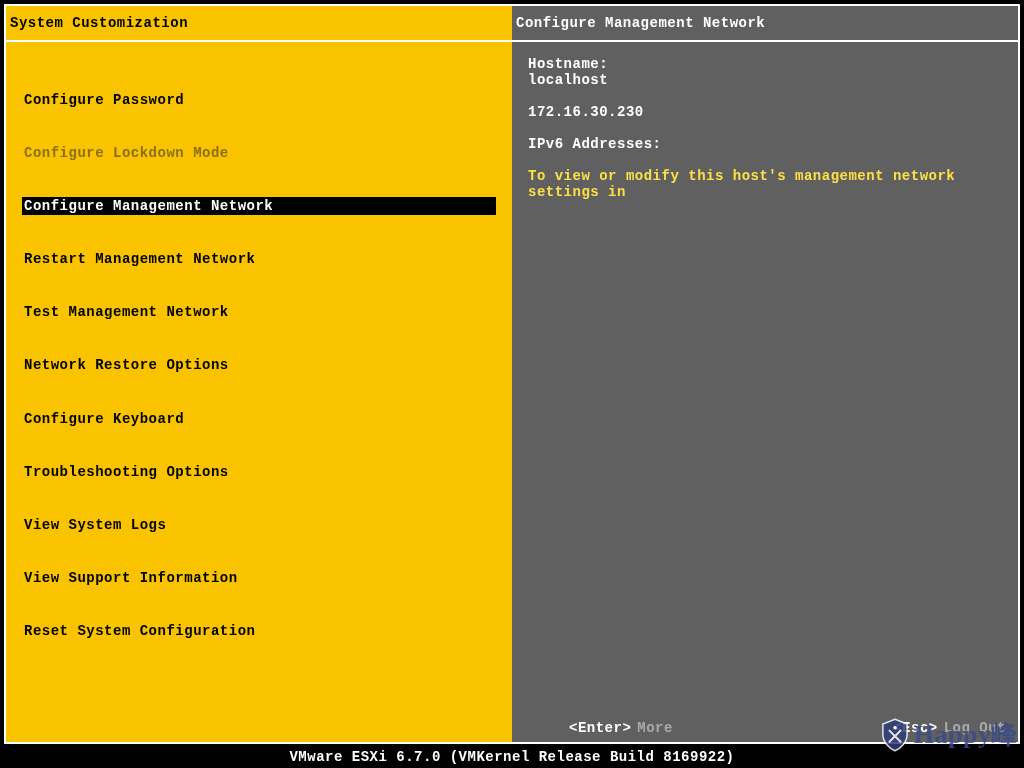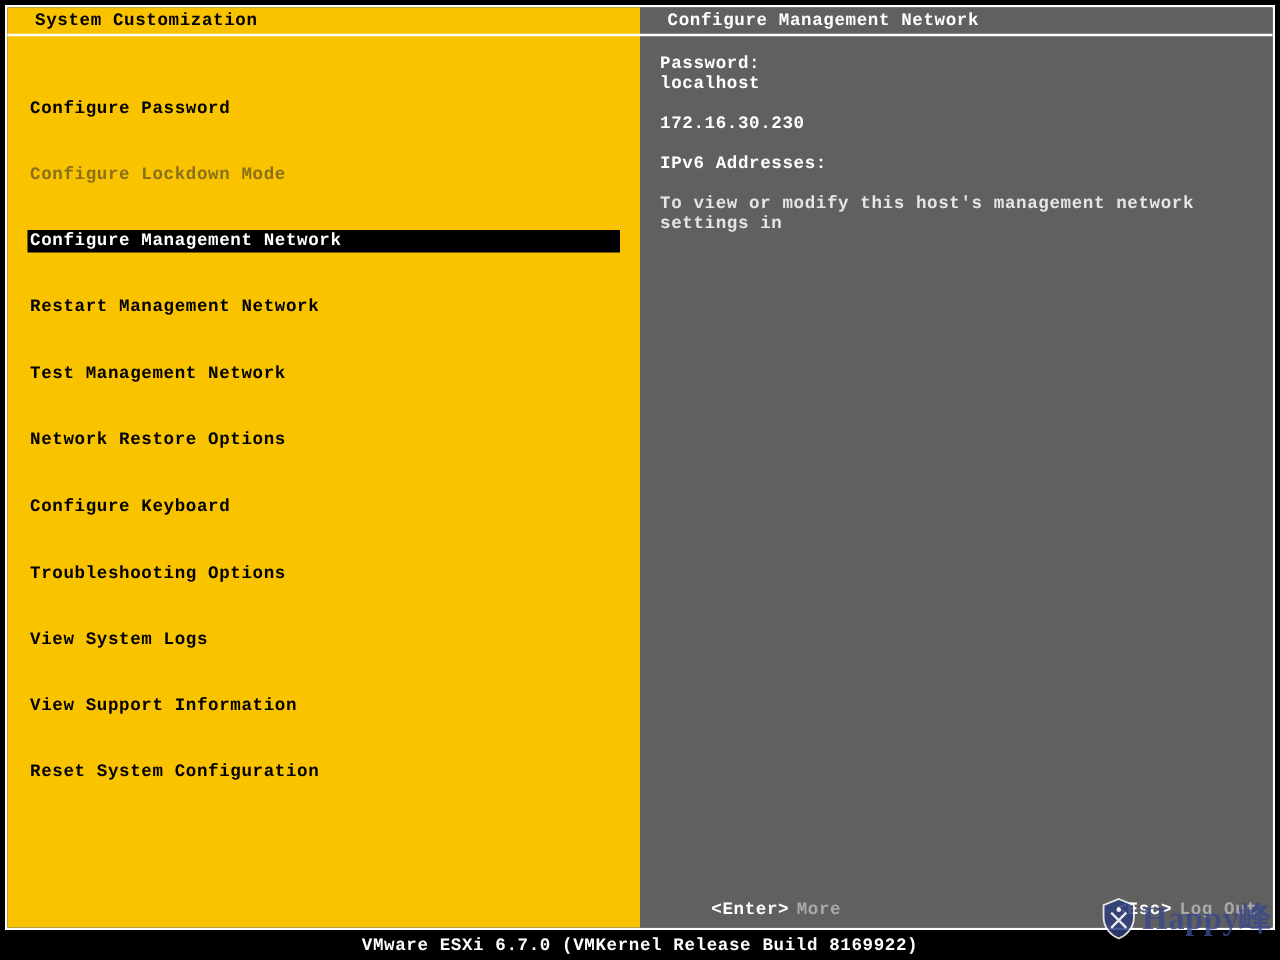--- a/index.html
+++ b/index.html
@@ -34,24 +34,24 @@
       flex-direction: column;
     }
     .right-panel {
       width: 50%;
       background: #606060;
       display: flex;
       flex-direction: column;
       position: relative;
     }
     .panel-header {
-      height: 23px;
+      height: 36px;
       display: flex;
       align-items: center;
-      padding: 0 22px;
+      padding: 0 4px;
       border-bottom: 2px solid #fff;
     }
     .left-panel .panel-header {
       color: #000;
     }
     .right-panel .panel-header {
       color: #fff;
     }
     .panel-body {
       padding: 14px 16px;
@@ -80,21 +80,21 @@
     }
     .detail-label {
       color: #fff;
       line-height: 1.15;
     }
     .detail-value {
       color: #fff;
       line-height: 1.15;
     }
     .help-text {
-      color: #e5e5e5;
+      color: #fde047;
       line-height: 1.15;
       margin-top: 4px;
     }
     .right-footer {
       position: absolute;
       bottom: 6px;
       left: 12px;
       right: 12px;
       display: flex;
       justify-content: space-between;
@@ -171,21 +171,21 @@
         </div>
         <div class="menu-group">
           <div class="menu-item">Reset System Configuration</div>
         </div>
       </div>
   </div>
   <div class="right-panel">
     <div class="panel-header">Configure Management Network</div>
     <div class="panel-body">
       <div class="detail-block">
-        <div class="detail-label">Password:</div>
+        <div class="detail-label">Hostname:</div>
         <div class="detail-value">localhost</div>
       </div>
       <div class="detail-block">
         <div class="detail-value">172.16.30.230</div>
       </div>
       <div class="detail-block">
         <div class="detail-label">IPv6 Addresses:</div>
       </div>
       <div class="help-text">
         <div>To view or modify this host's management network settings in</div>

